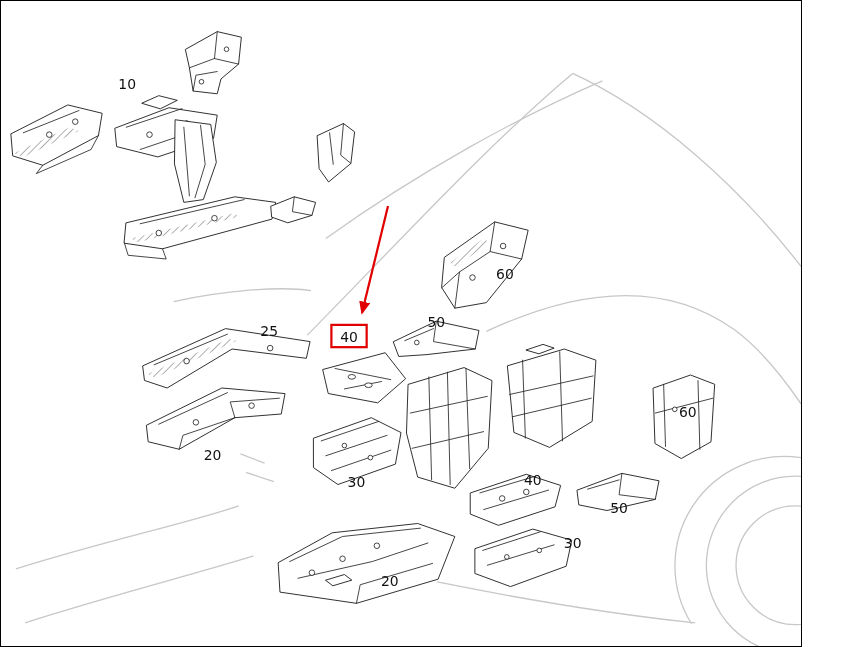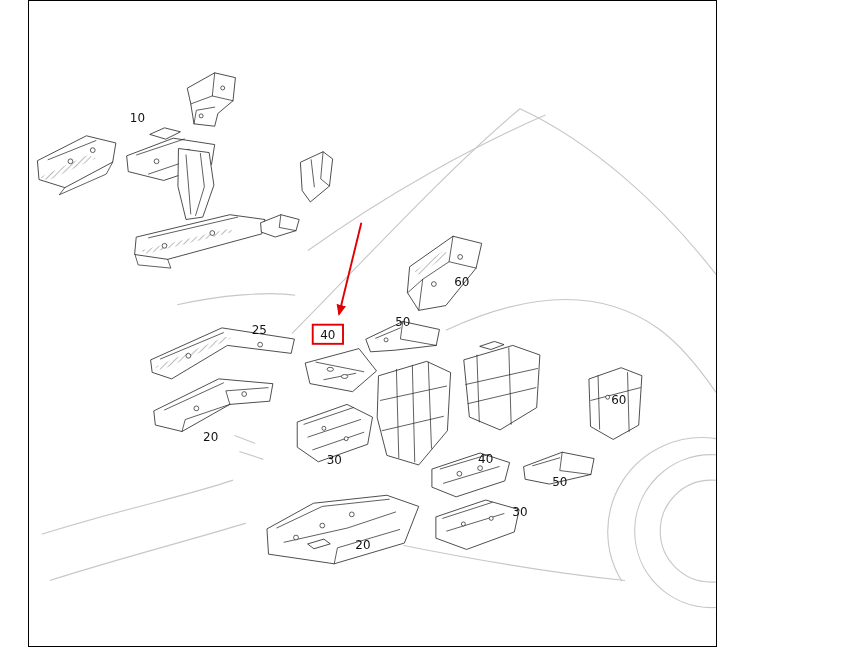--- a/index.html
+++ b/index.html
@@ -1,16 +1,16 @@
 <!DOCTYPE html>
 <html><head>
 <meta charset="utf-8">
 <style>
   html,body{margin:0;padding:0;background:#ffffff;}
-  .stage{position:relative;width:689px;height:647px;box-sizing:border-box;border:1px solid #000;background:#fff;overflow:hidden;margin-left:28px;}
+  .stage{position:relative;width:802px;height:647px;box-sizing:border-box;border:1px solid #000;background:#fff;overflow:hidden;}
   svg{display:block;width:100%;height:100%;}
   .car{stroke:#c7c7c7;stroke-width:1.4;fill:none;}
   .part{stroke:#222;stroke-width:1;fill:#ffffff;stroke-linejoin:round;stroke-linecap:round;}
   .detail{stroke:#222;stroke-width:0.9;fill:none;stroke-linejoin:round;stroke-linecap:round;}
   .hole{stroke:#222;stroke-width:0.9;fill:#ffffff;}
   .band{stroke:none;}
   .part-label{font-family:"DejaVu Sans","Liberation Sans",sans-serif;font-size:15px;fill:#111;text-anchor:middle;cursor:pointer;}
   .callout-box{fill:none;stroke-width:2.4;}
   .callout-arrow{stroke-width:2.4;}
 </style>

